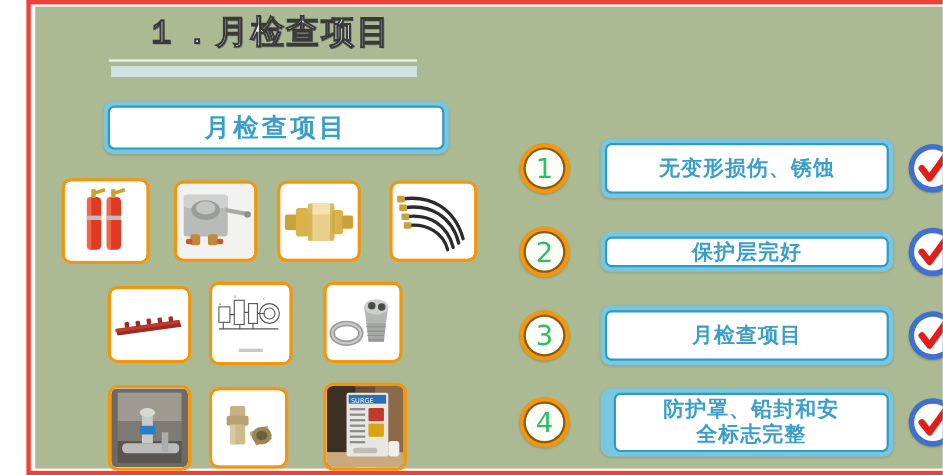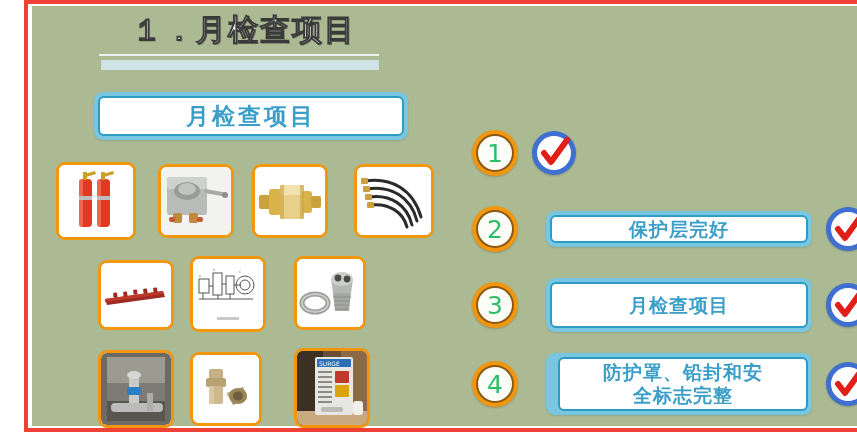--- a/index.html
+++ b/index.html
@@ -311,20 +311,23 @@
       </div>
 
     </div>
 
     <div id="checklist">
 
       <div class="row" style="top:8px;height:58px;">
         <div class="num-circle">
           <span>1</span>
         </div>
+        <div class="item-box bluebox" style="height:54px;">
+          <div class="inner">无变形损伤、锈蚀</div>
+        </div>
         <div class="check">
           <svg width="44" height="44" viewBox="0 0 44 44">
             <path d="M12 22 L19 31 L35 9" fill="none" stroke="#e11f18" stroke-width="6" stroke-linecap="round" stroke-linejoin="round"></path>
           </svg>
         </div>
       </div>
 
       <div class="row" style="top:84px;height:58px;">
         <div class="num-circle">
           <span>2</span>

